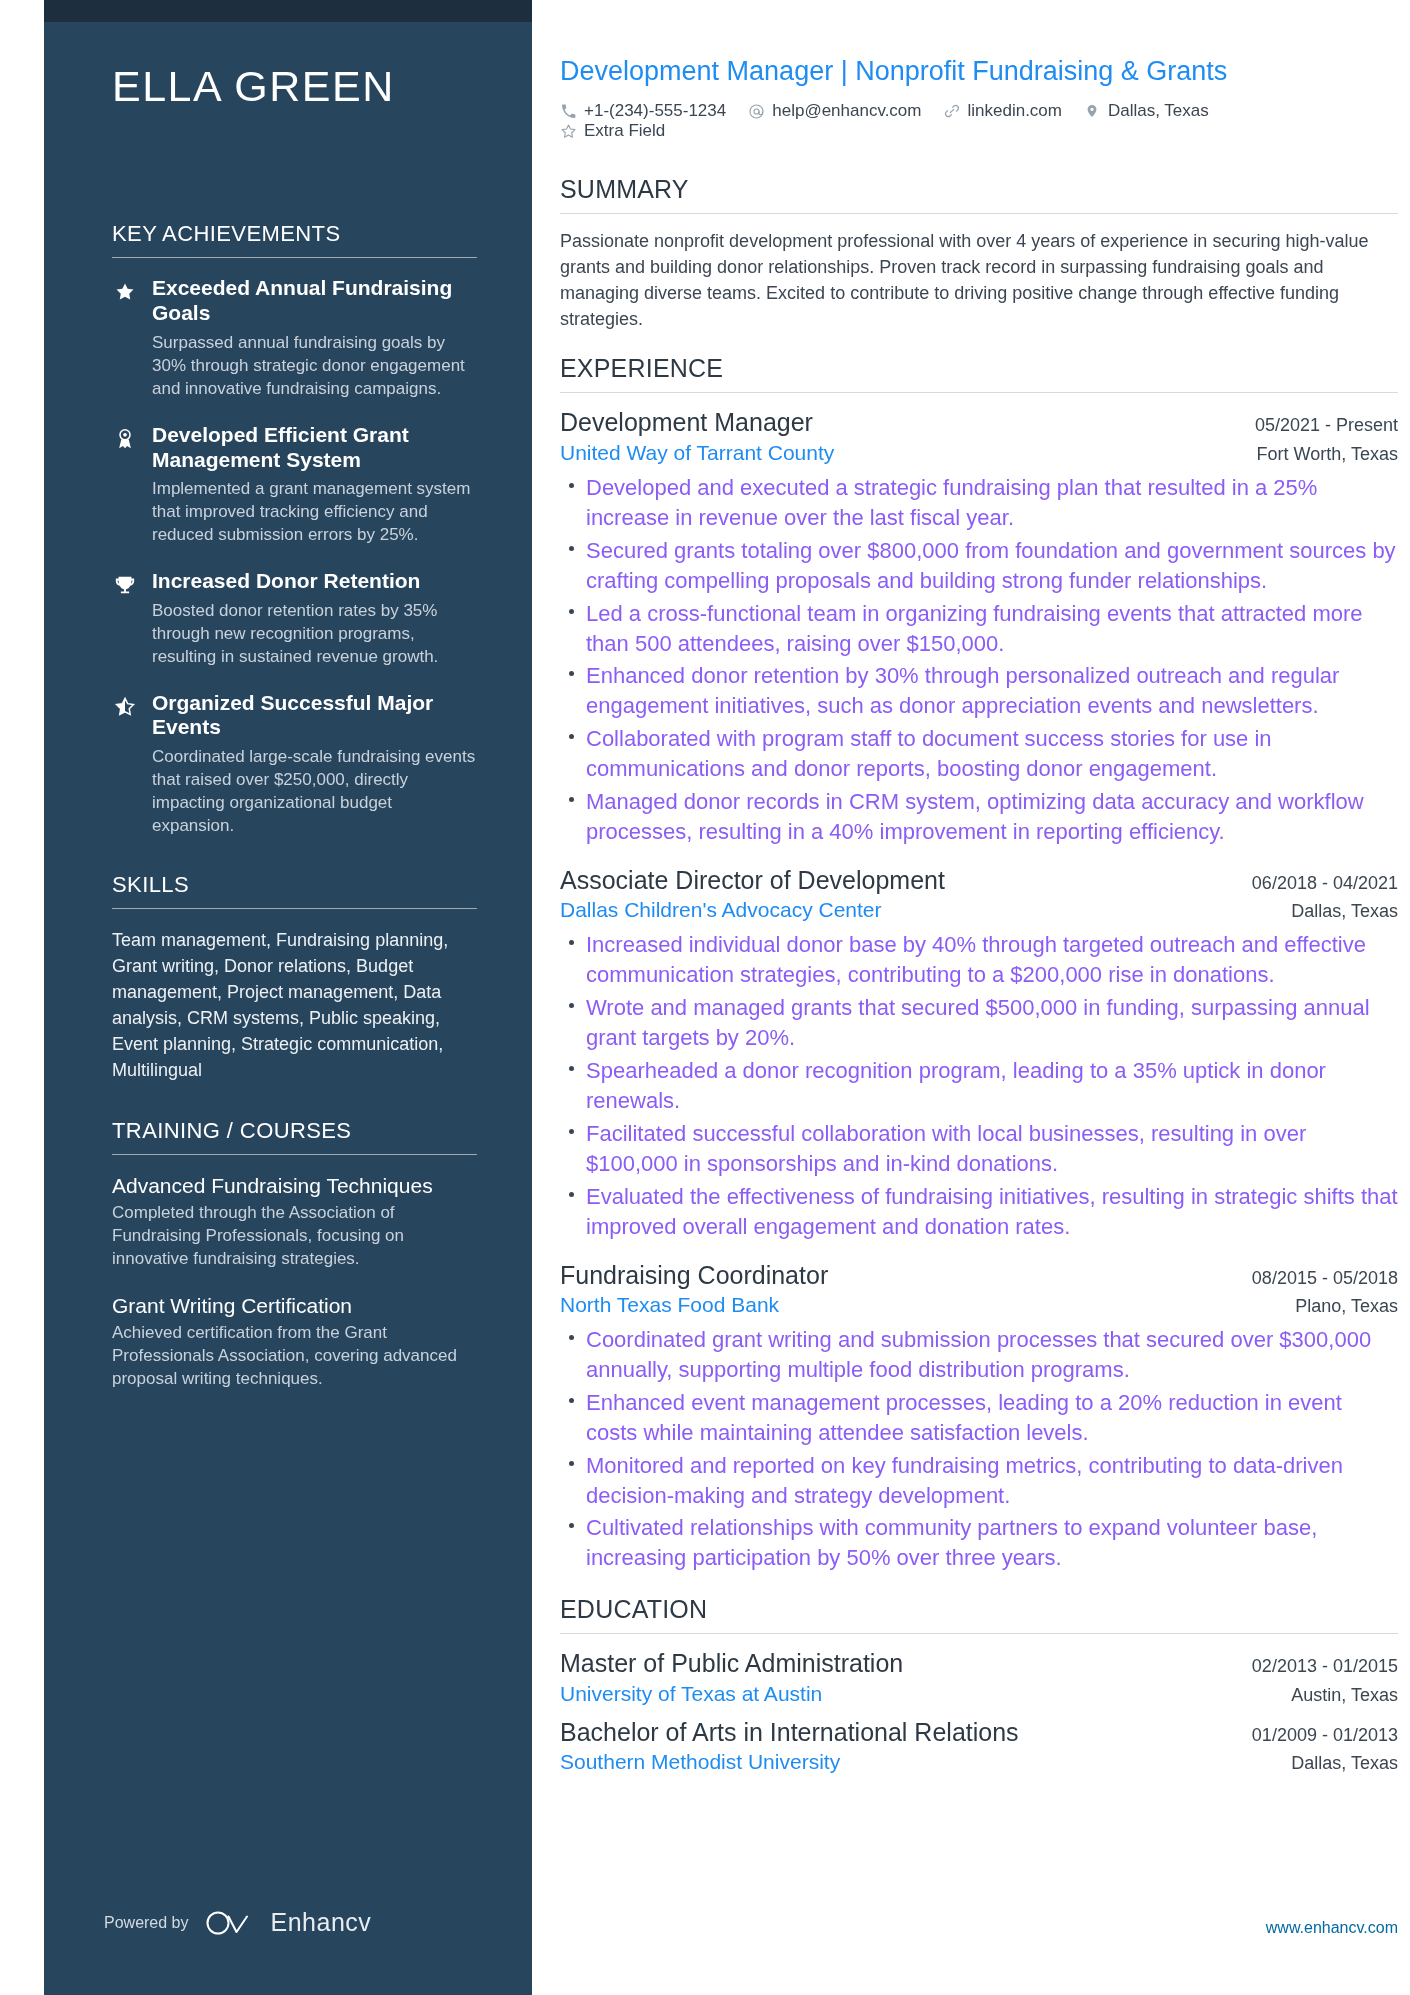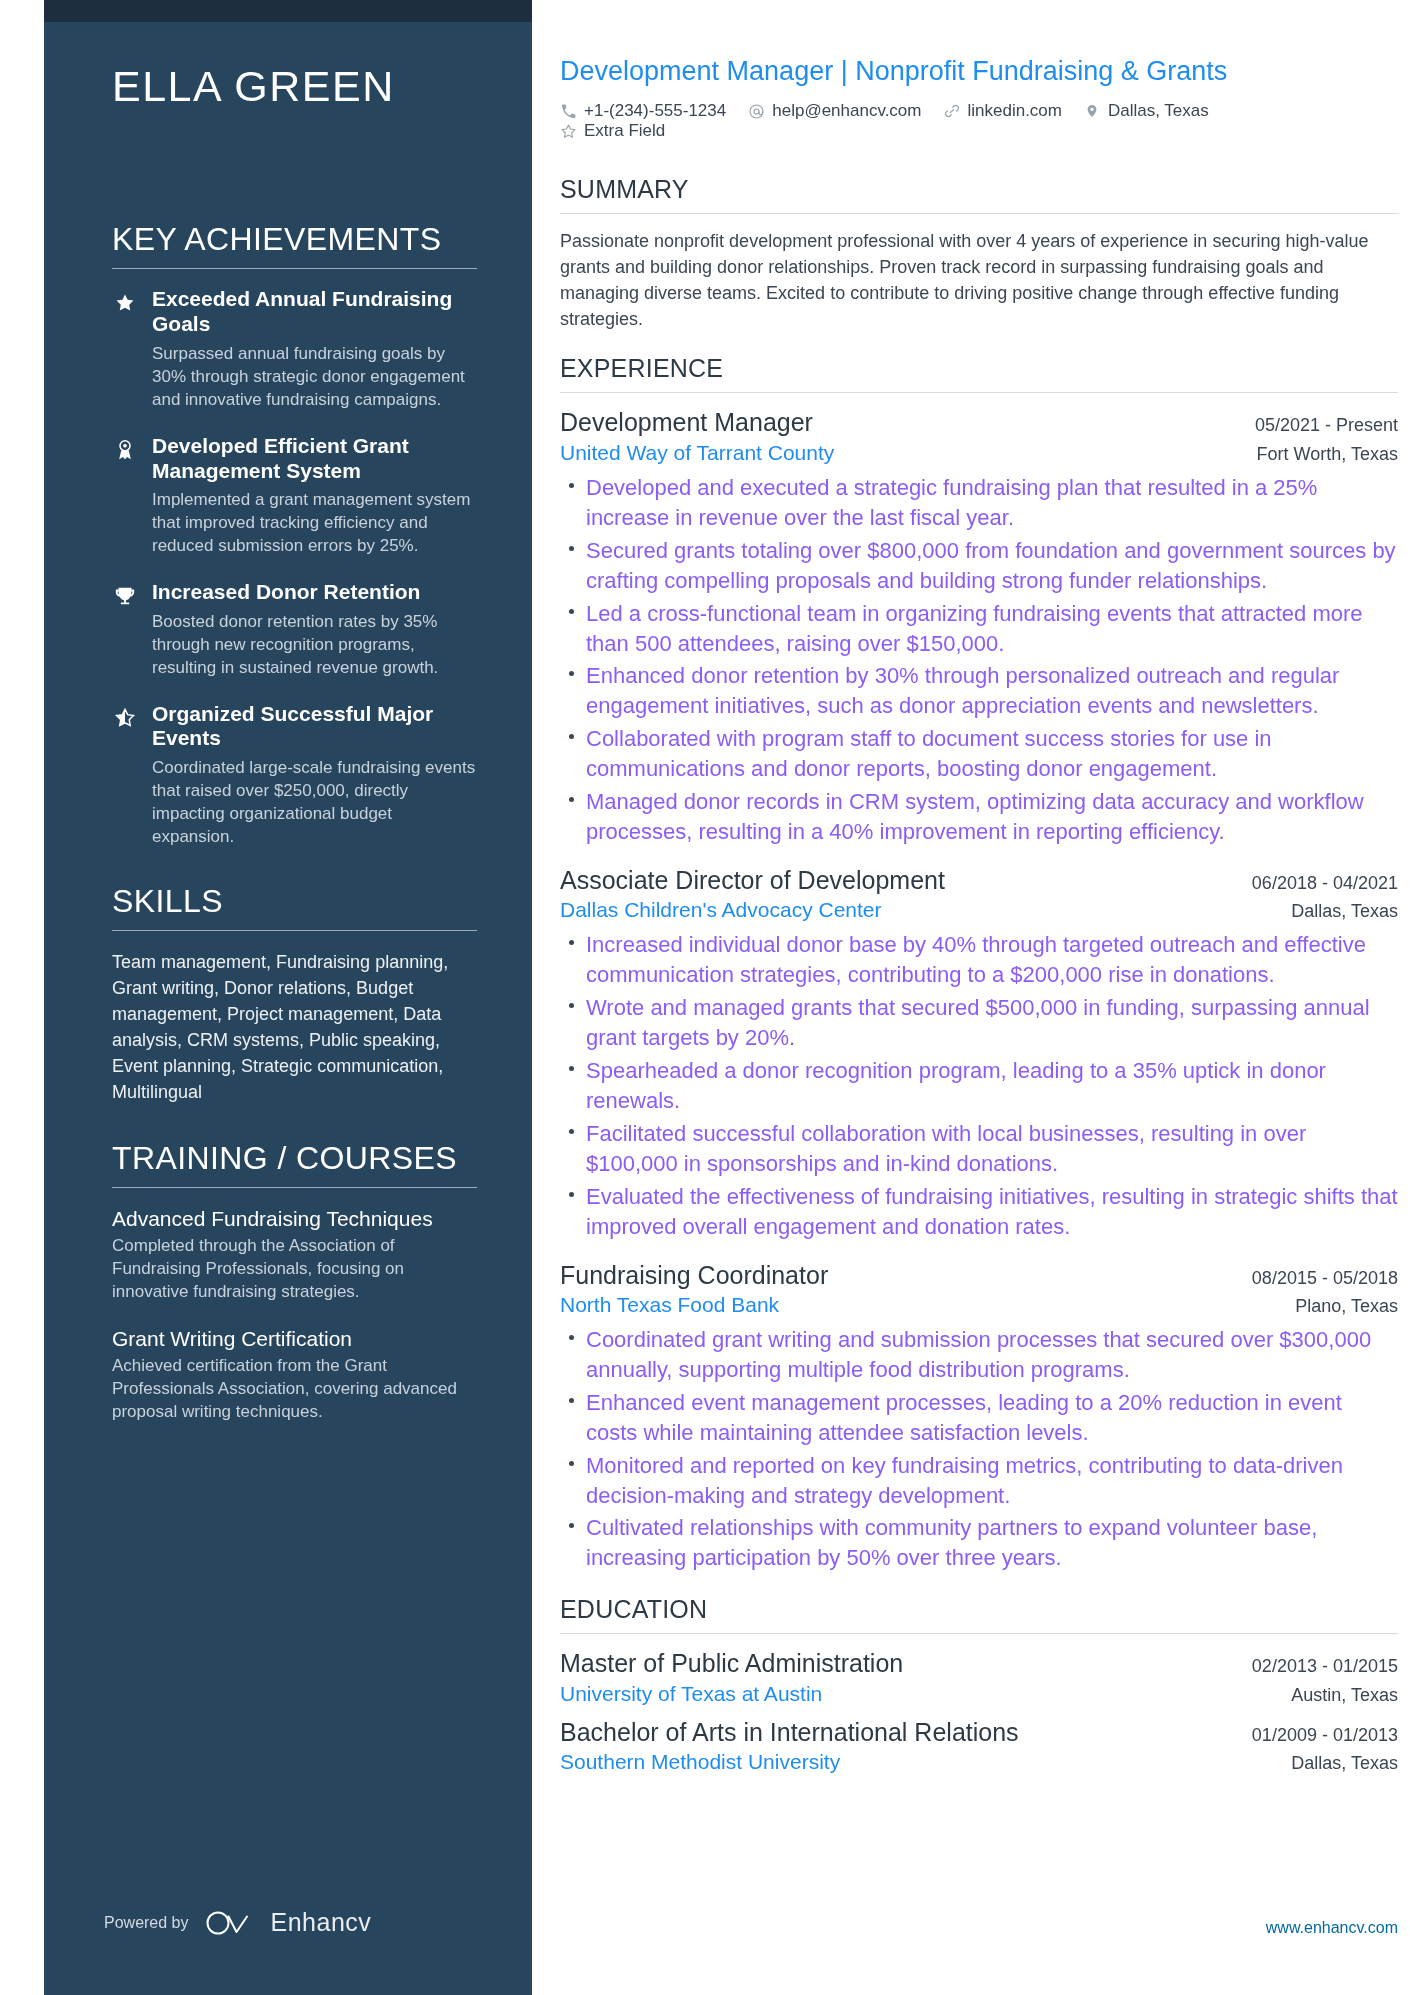--- a/index.html
+++ b/index.html
@@ -37,21 +37,21 @@
   .name {
     font-size: 43px;
     font-weight: 400;
     letter-spacing: 1.5px;
     line-height: 1.15;
     color: #ffffff;
     margin-bottom: 110px;
   }
   .side-section { margin-bottom: 34px; }
   .side-section-title {
-    font-size: 32px;
+    font-size: 22px;
     font-weight: 400;
     letter-spacing: 0.4px;
     color: #ffffff;
     padding-bottom: 10px;
   }
   .side-rule {
     height: 1px;
     background: rgba(255,255,255,0.55);
     margin-bottom: 18px;
   }

